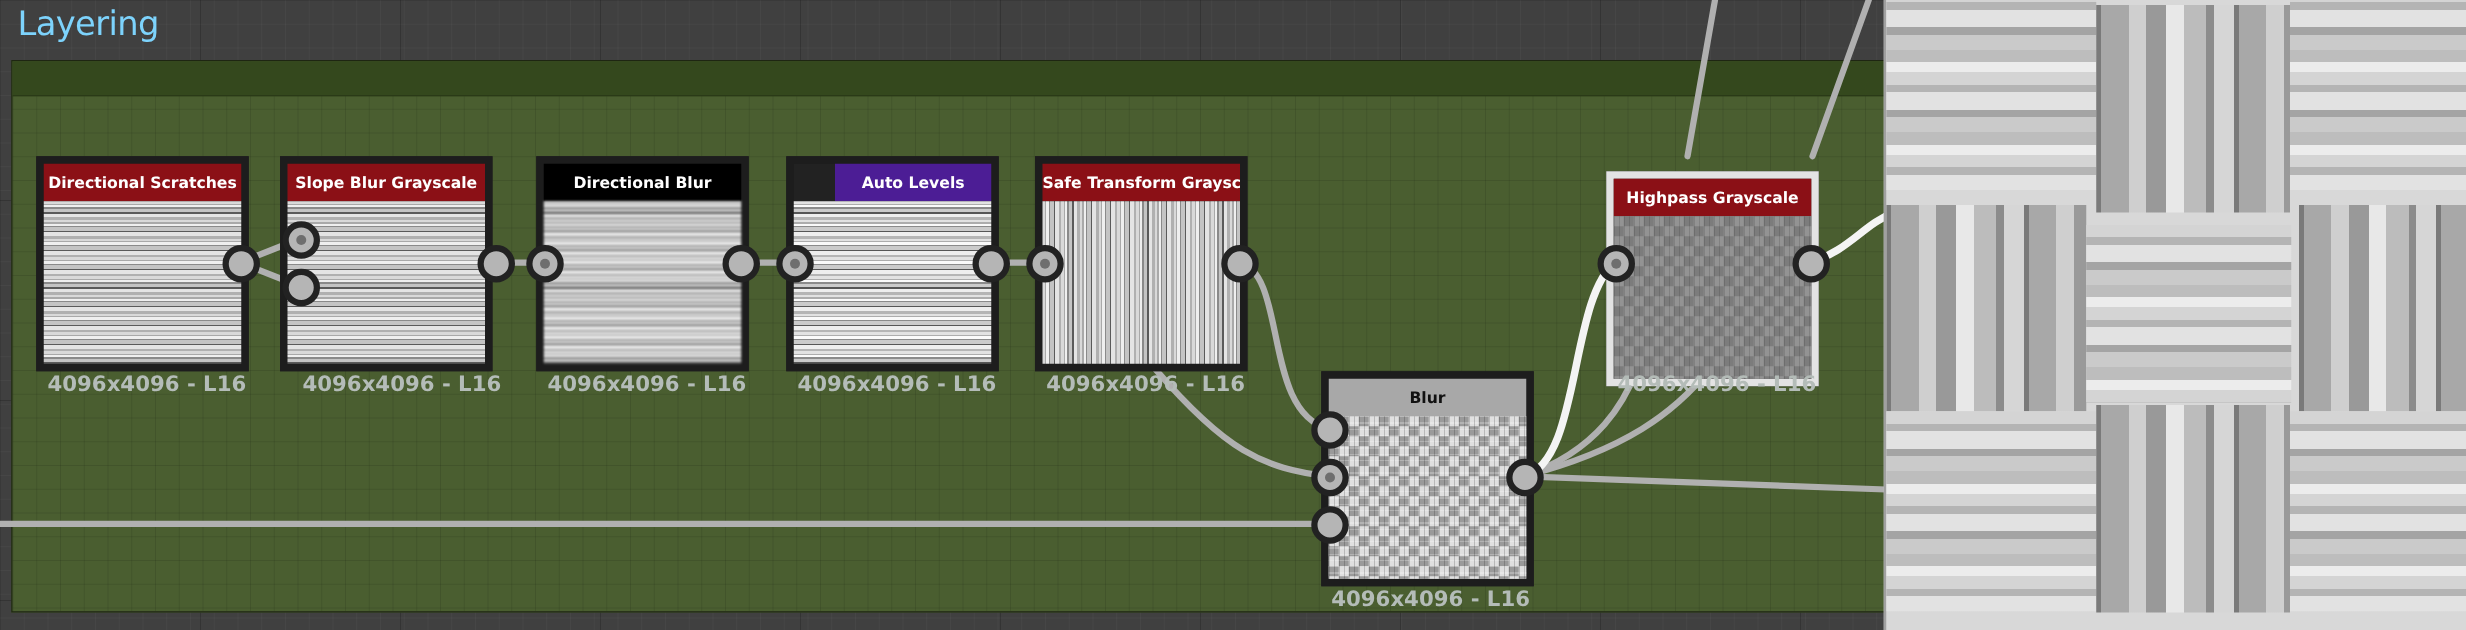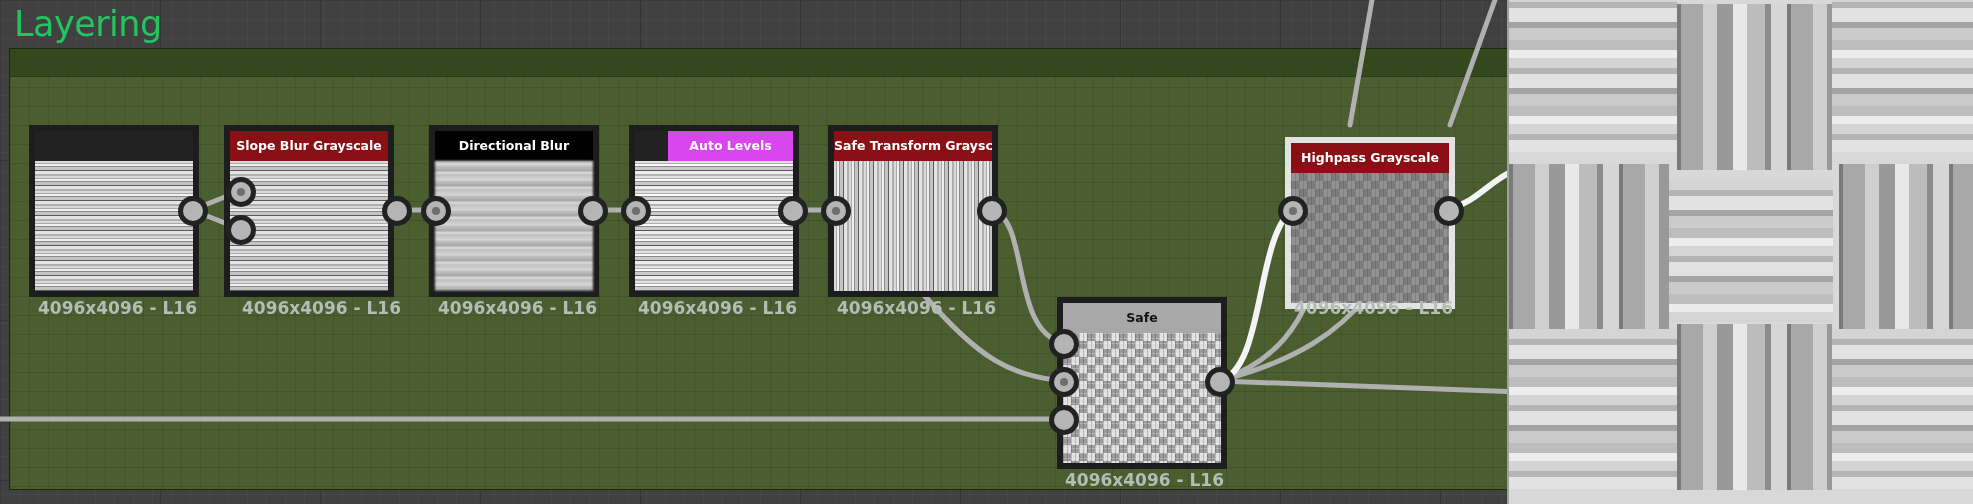--- a/index.html
+++ b/index.html
@@ -8,21 +8,21 @@
     background-color:#404040;
     background-image:
       linear-gradient(rgba(0,0,0,0.18) 1px, transparent 1px),
       linear-gradient(90deg, rgba(0,0,0,0.18) 1px, transparent 1px),
       linear-gradient(rgba(255,255,255,0.03) 1px, transparent 1px),
       linear-gradient(90deg, rgba(255,255,255,0.03) 1px, transparent 1px);
     background-size:160px 160px,160px 160px,19px 19px,19px 19px;
     font-family:"DejaVu Sans", sans-serif;
   }
   .frame-title {
-    position:absolute; left:14px; top:4px; font-size:35px; color:#22c55e;
+    position:absolute; left:14px; top:4px; font-size:27px; color:#7dd3fc;
     font-family:"DejaVu Sans", sans-serif; letter-spacing:-0.5px;
   }
   .frame {
     position:absolute; left:9px; top:48px; width:1600px; height:440px;
     background-color:#4a5e30; border:1px solid #1e2612;
     background-image:
       linear-gradient(rgba(0,0,0,0.10) 1px, transparent 1px),
       linear-gradient(90deg, rgba(0,0,0,0.10) 1px, transparent 1px);
     background-size:19px 19px,19px 19px;
   }
@@ -113,20 +113,21 @@
     <path d="M1350 125 L1372 0"></path>
     <path d="M1450 125 L1495 0"></path>
   </g>
   <g fill="none" stroke="#f4f4f4" stroke-width="6" stroke-linecap="round">
     <path d="M1219 381 C1265 370, 1255 240, 1292 210"></path>
     <path d="M1448 210 C1480 200, 1490 180, 1515 170"></path>
   </g>
 </svg>
 
 <div class="node" style="left:29px;top:125px;width:170px;height:172px;">
+  <div class="node-header" style="background:#8b1016;">Directional Scratches</div>
   <div class="thumb thumb-h"></div>
 </div>
 <div class="node-label" style="left:38px;top:298px;">4096x4096 - L16</div>
 <div class="socket" style="left:178px;top:196px;"></div>
 
 <div class="node" style="left:224px;top:125px;width:170px;height:172px;">
   <div class="node-header" style="background:#8b1016;">Slope Blur Grayscale</div>
   <div class="thumb thumb-h" style="filter:blur(0.6px);"></div>
 </div>
 <div class="node-label" style="left:242px;top:298px;">4096x4096 - L16</div>
@@ -136,37 +137,37 @@
 
 <div class="node" style="left:429px;top:125px;width:170px;height:172px;">
   <div class="node-header" style="background:#000000;">Directional Blur</div>
   <div class="thumb thumb-h" style="filter:blur(0.8px);"></div>
 </div>
 <div class="node-label" style="left:438px;top:298px;">4096x4096 - L16</div>
 <div class="socket linked" style="left:421px;top:196px;"></div>
 <div class="socket" style="left:578px;top:196px;"></div>
 
 <div class="node" style="left:629px;top:125px;width:170px;height:172px;">
-  <div class="node-header" style="background:#d946ef;margin-left:33px;">Auto Levels</div>
+  <div class="node-header" style="background:#4c1d95;margin-left:33px;">Auto Levels</div>
   <div class="thumb thumb-h" style="filter:blur(0.6px) contrast(1.1);"></div>
 </div>
 <div class="node-label" style="left:638px;top:298px;">4096x4096 - L16</div>
 <div class="socket linked" style="left:621px;top:196px;"></div>
 <div class="socket" style="left:778px;top:196px;"></div>
 
 <div class="node" style="left:828px;top:125px;width:170px;height:172px;">
   <div class="node-header" style="background:#8b1016;">Safe Transform Graysc...</div>
   <div class="thumb thumb-v"></div>
 </div>
 <div class="node-label" style="left:837px;top:298px;">4096x4096 - L16</div>
 <div class="socket linked" style="left:821px;top:196px;"></div>
 <div class="socket" style="left:977px;top:196px;"></div>
 
 <div class="node" style="left:1057px;top:297px;width:170px;height:172px;">
-  <div class="node-header" style="background:#a8a8a8;color:#111;">Safe</div>
+  <div class="node-header" style="background:#a8a8a8;color:#111;">Blur</div>
   <div class="thumb thumb-weave"></div>
 </div>
 <div class="node-label" style="left:1065px;top:470px;">4096x4096 - L16</div>
 <div class="socket" style="left:1049px;top:329px;"></div>
 <div class="socket linked" style="left:1049px;top:367px;"></div>
 <div class="socket" style="left:1049px;top:405px;"></div>
 <div class="socket" style="left:1205px;top:367px;"></div>
 
 <div class="node selected" style="left:1285px;top:125px;width:170px;height:172px;">
   <div class="node-header" style="background:#8b1016;">Highpass Grayscale</div>

